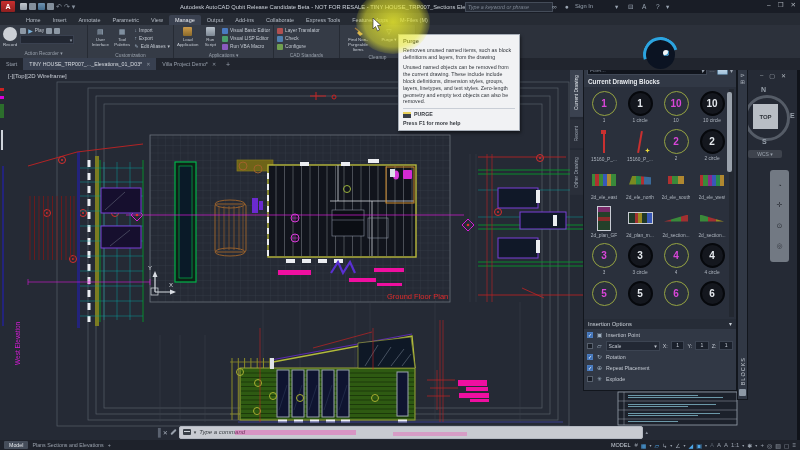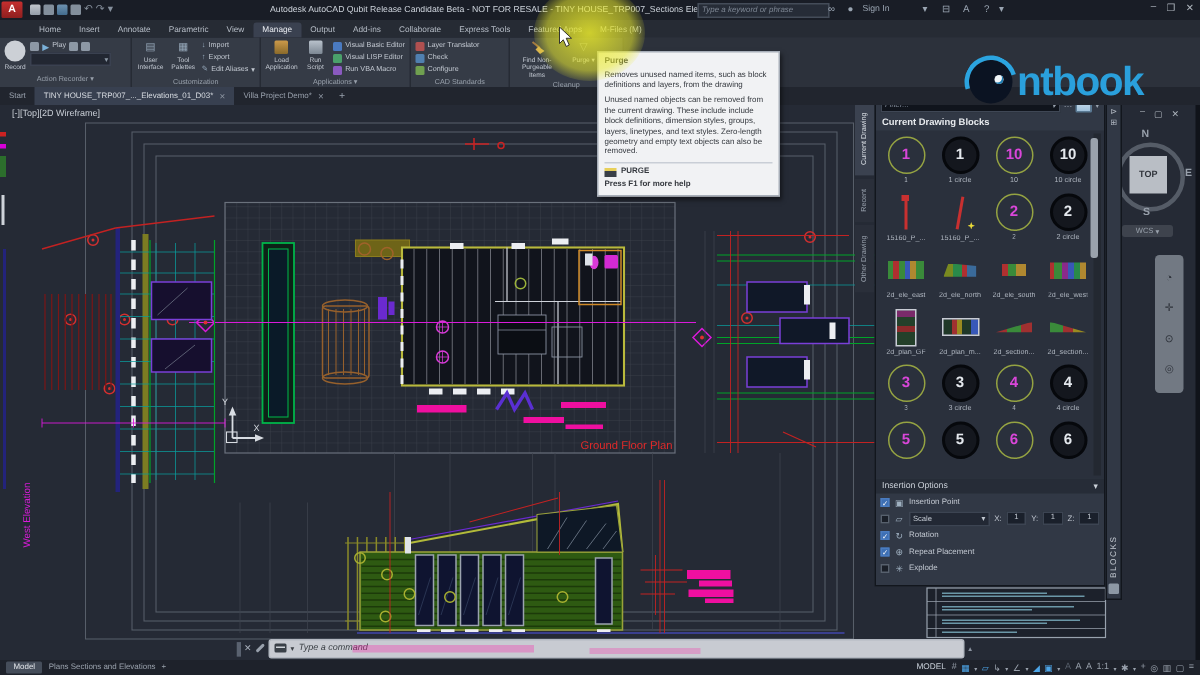--- a/index.html
+++ b/index.html
@@ -834,14 +834,13 @@
       <span class="sic">+</span>
       <span class="sic">◎</span>
       <span class="sic">▥</span>
       <span class="sic">▢</span>
       <span class="sic">≡</span>
     </div>
 </div>
 
 <div id="logo" class="abs">
   <div class="logo-orb"></div>
-  <span class="logo-text">ntbook</span>
 </div>
 
 </body></html>

